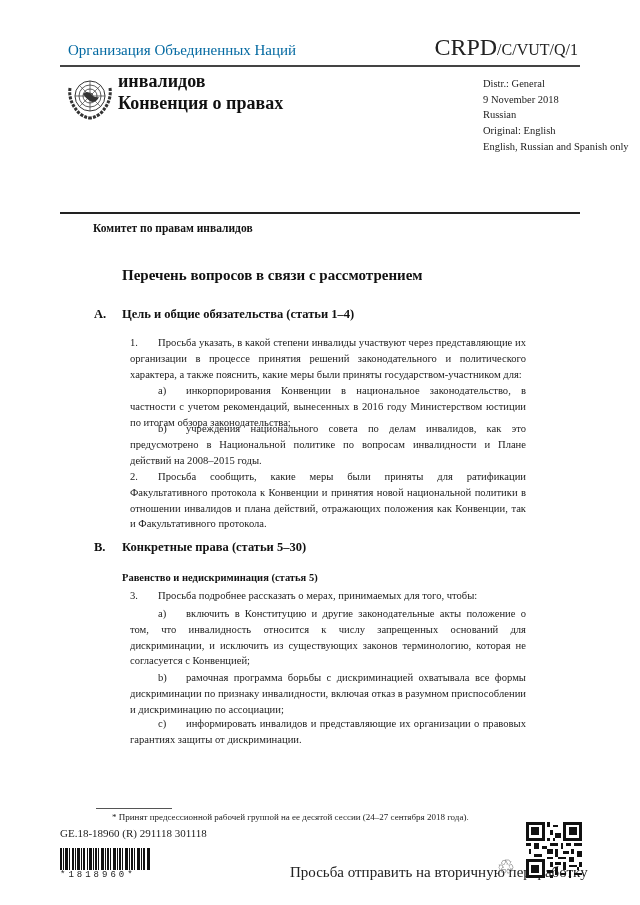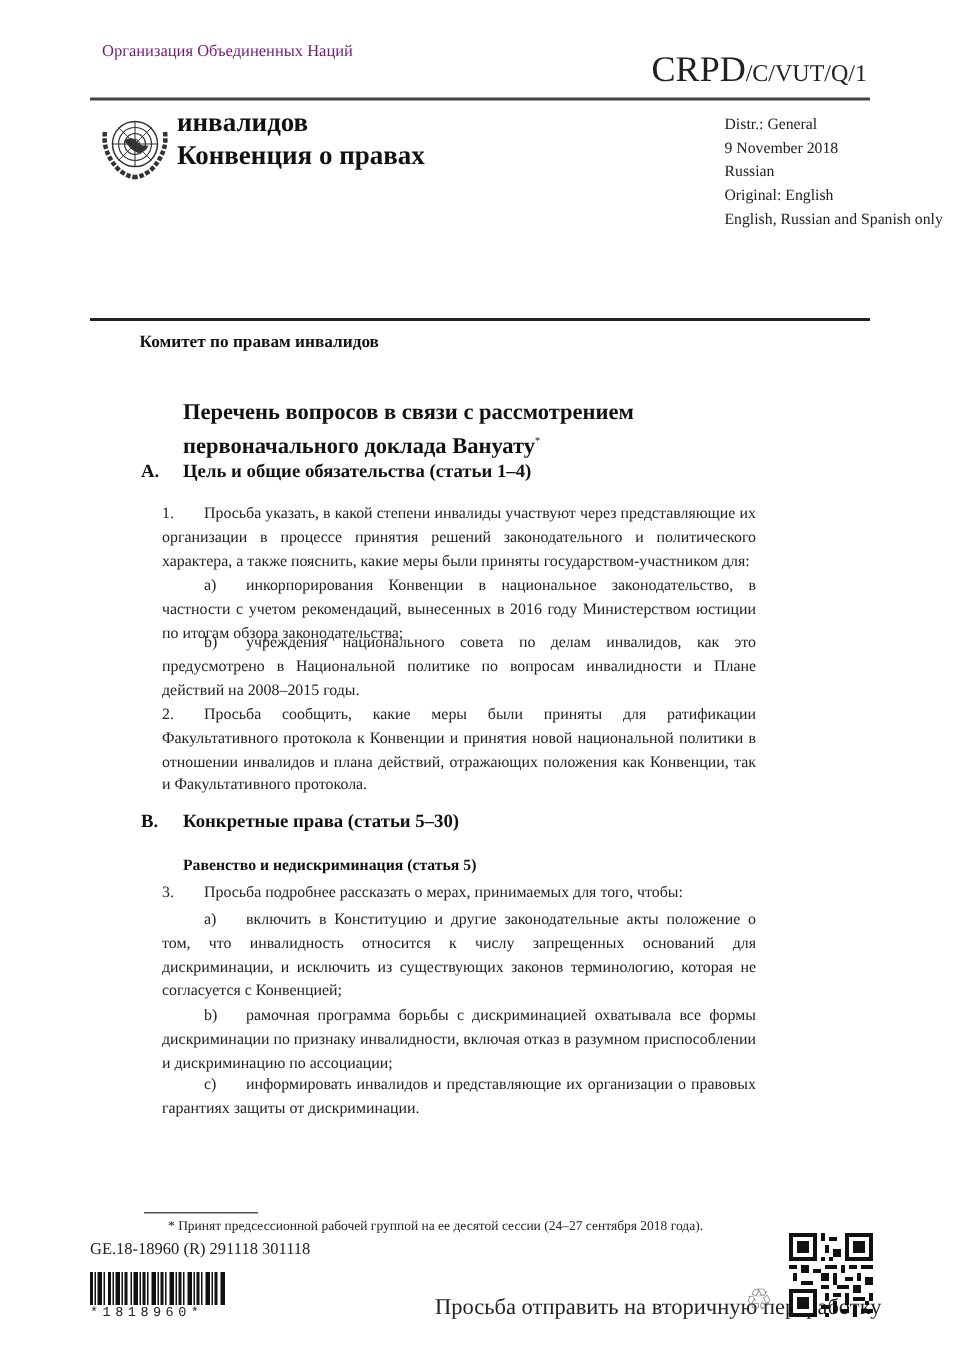--- a/index.html
+++ b/index.html
@@ -1,32 +1,32 @@
 <!DOCTYPE html>
 <html><head>
 <meta charset="utf-8">
 <style>
   html, body { margin: 0; padding: 0; background: #fff; }
   body { width: 640px; height: 905px; position: relative; overflow: hidden; font-family: "Liberation Serif", serif; color: #111; }
   .abs { position: absolute; }
-  .org { left: 68px; top: 28px; font-size: 11px; color: #701a75; }
+  .org { left: 68px; top: 42px; font-size: 15px; color: #0369a1; }
   .symbol { right: 62px; top: 34px; font-size: 24px; color: #222; }
   .symbol small { font-size: 16px; }
   .hr-top { left: 60px; top: 65px; width: 520px; height: 1.5px; background: #444; }
   .logo { left: 64px; top: 72px; width: 52px; height: 52px; }
   .conv-title { left: 118px; top: 70px; font-size: 18px; font-weight: bold; line-height: 22px; }
   .distr { left: 451px; top: 76px; font-size: 10.5px; line-height: 15.7px; color: #222; margin-left: 32px; }
   .hr-mid { left: 60px; top: 212px; width: 520px; height: 2px; background: #222; }
   .committee { left: 60px; top: 222px; font-size: 11.5px; font-weight: bold; margin-left: 33px; }
   .doc-title { left: 122px; top: 241px; font-size: 15px; font-weight: bold; line-height: 19px; margin-top: 25px; }
   .doc-title sup { font-size: 7px; font-weight: normal; }
   .sec { font-size: 12.5px; font-weight: bold; }
   .sec .letter { position: absolute; left: 0; }
   .sec .txt { position: absolute; left: 28px; white-space: nowrap; }
-  .para { left: 108px; width: 396px; font-size: 10.6px; line-height: 15.8px; text-align: justify; color: #222; }
+  .para { left: 130px; width: 396px; font-size: 10.6px; line-height: 15.8px; text-align: justify; color: #222; }
   .para .ind { display: inline-block; width: 28px; text-indent: 0; }
   .sub { font-size: 10.5px; font-weight: bold; left: 122px; }
   .fn-rule { left: 96px; top: 808px; width: 76px; height: 1px; background: #555; }
   .footnote { left: 112px; top: 812px; font-size: 9px; color: #222; white-space: nowrap; }
   .docnum { left: 60px; top: 827px; font-size: 11px; color: #222; white-space: nowrap; }
   .barcode { left: 60px; top: 848px; width: 90px; height: 22px; }
   .barnum { left: 60px; top: 870px; font-size: 9px; font-family: "Liberation Mono", monospace; letter-spacing: 3px; color: #222; }
   .recycle-text { left: 290px; top: 864px; font-size: 15px; color: #222; white-space: nowrap; }
   .recycle { left: 497px; top: 856px; width: 22px; height: 22px; color: #666; font-size: 20px; line-height: 22px; }
   .qr { left: 526px; top: 822px; width: 56px; height: 56px; }
@@ -62,21 +62,20 @@
   <div>Russian</div>
   <div>Original: English</div>
   <div>English, Russian and Spanish only</div>
 </div>
 
 <div class="abs hr-mid"></div>
 <div class="abs committee">Комитет по правам инвалидов</div>
 
 <div class="abs doc-title">
   <div>Перечень вопросов в связи с рассмотрением</div>
-  <div><span>первоначального доклада Вануату</span><sup>*</sup></div>
 </div>
 
 <div class="abs sec" style="left:94px; top:307px;">
   <span class="letter">A.</span>
   <span class="txt">Цель и общие обязательства (статьи 1–4)</span>
 </div>
 
 <div class="abs para" style="top:335px;">
   <span class="ind">1.</span><span>Просьба указать, в какой степени инвалиды участвуют через представляющие их организации в процессе принятия решений законодательного и политического характера, а также пояснить, какие меры были приняты государством-участником для:</span>
 </div>

